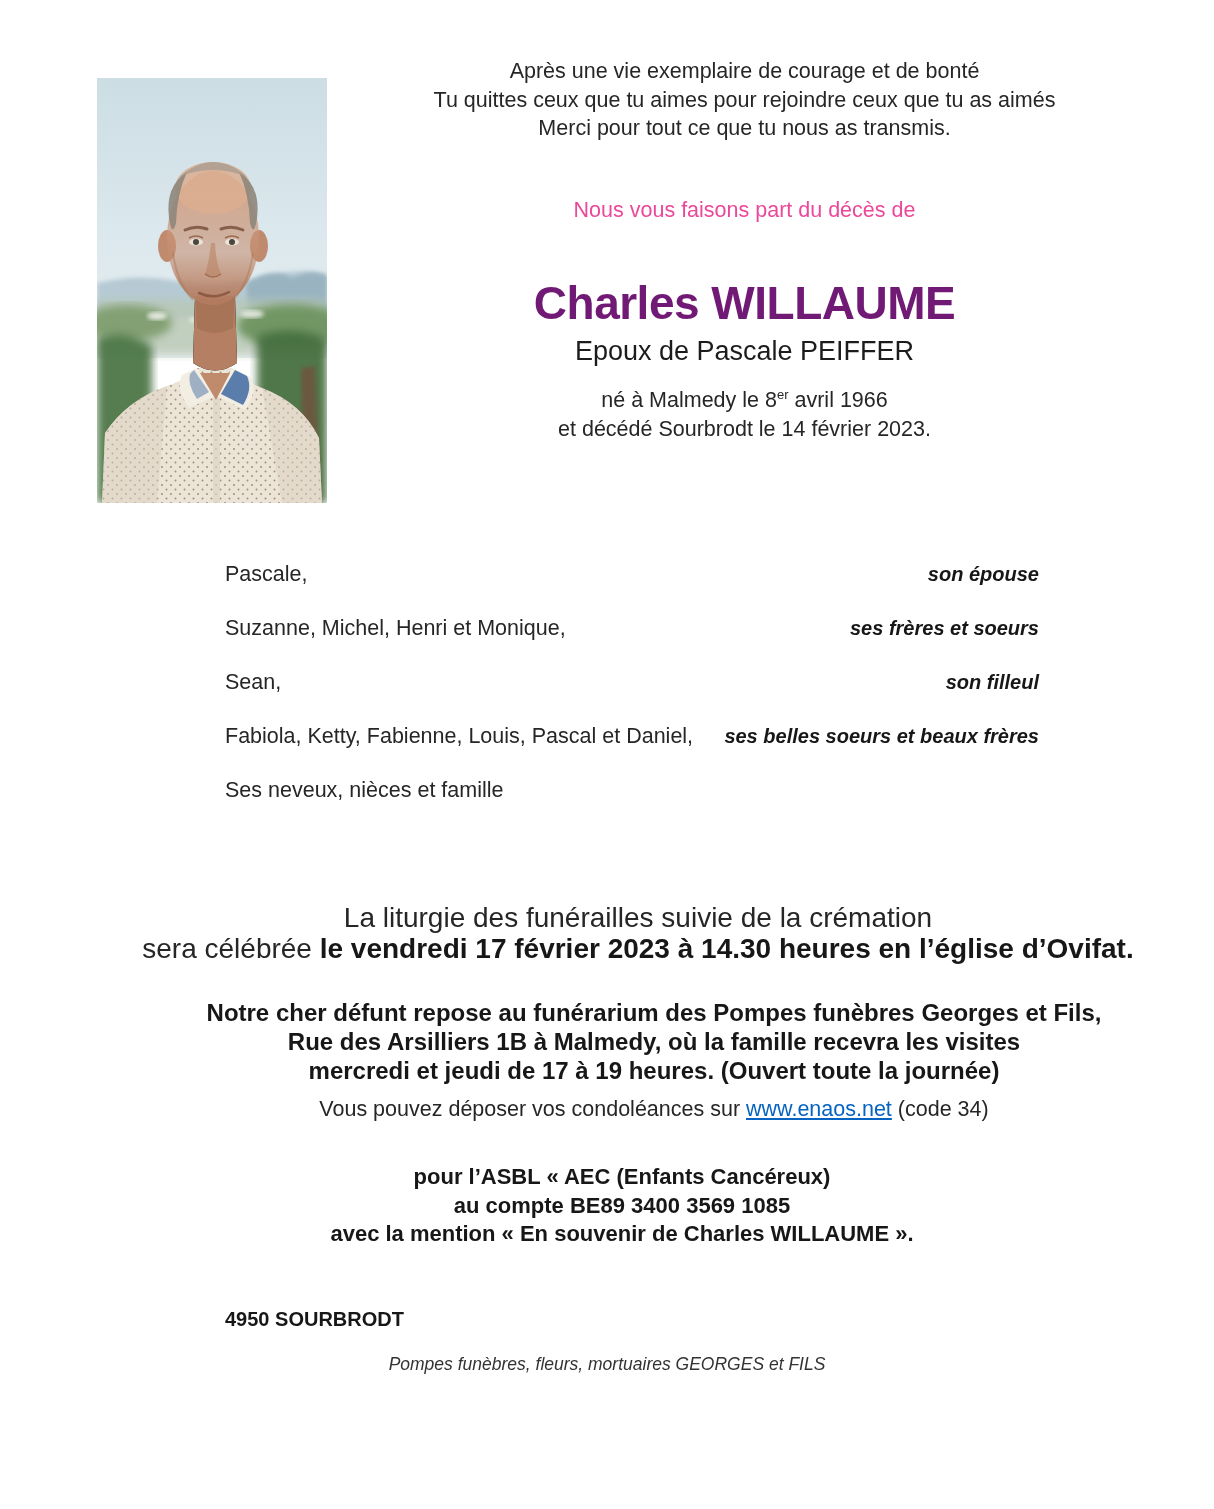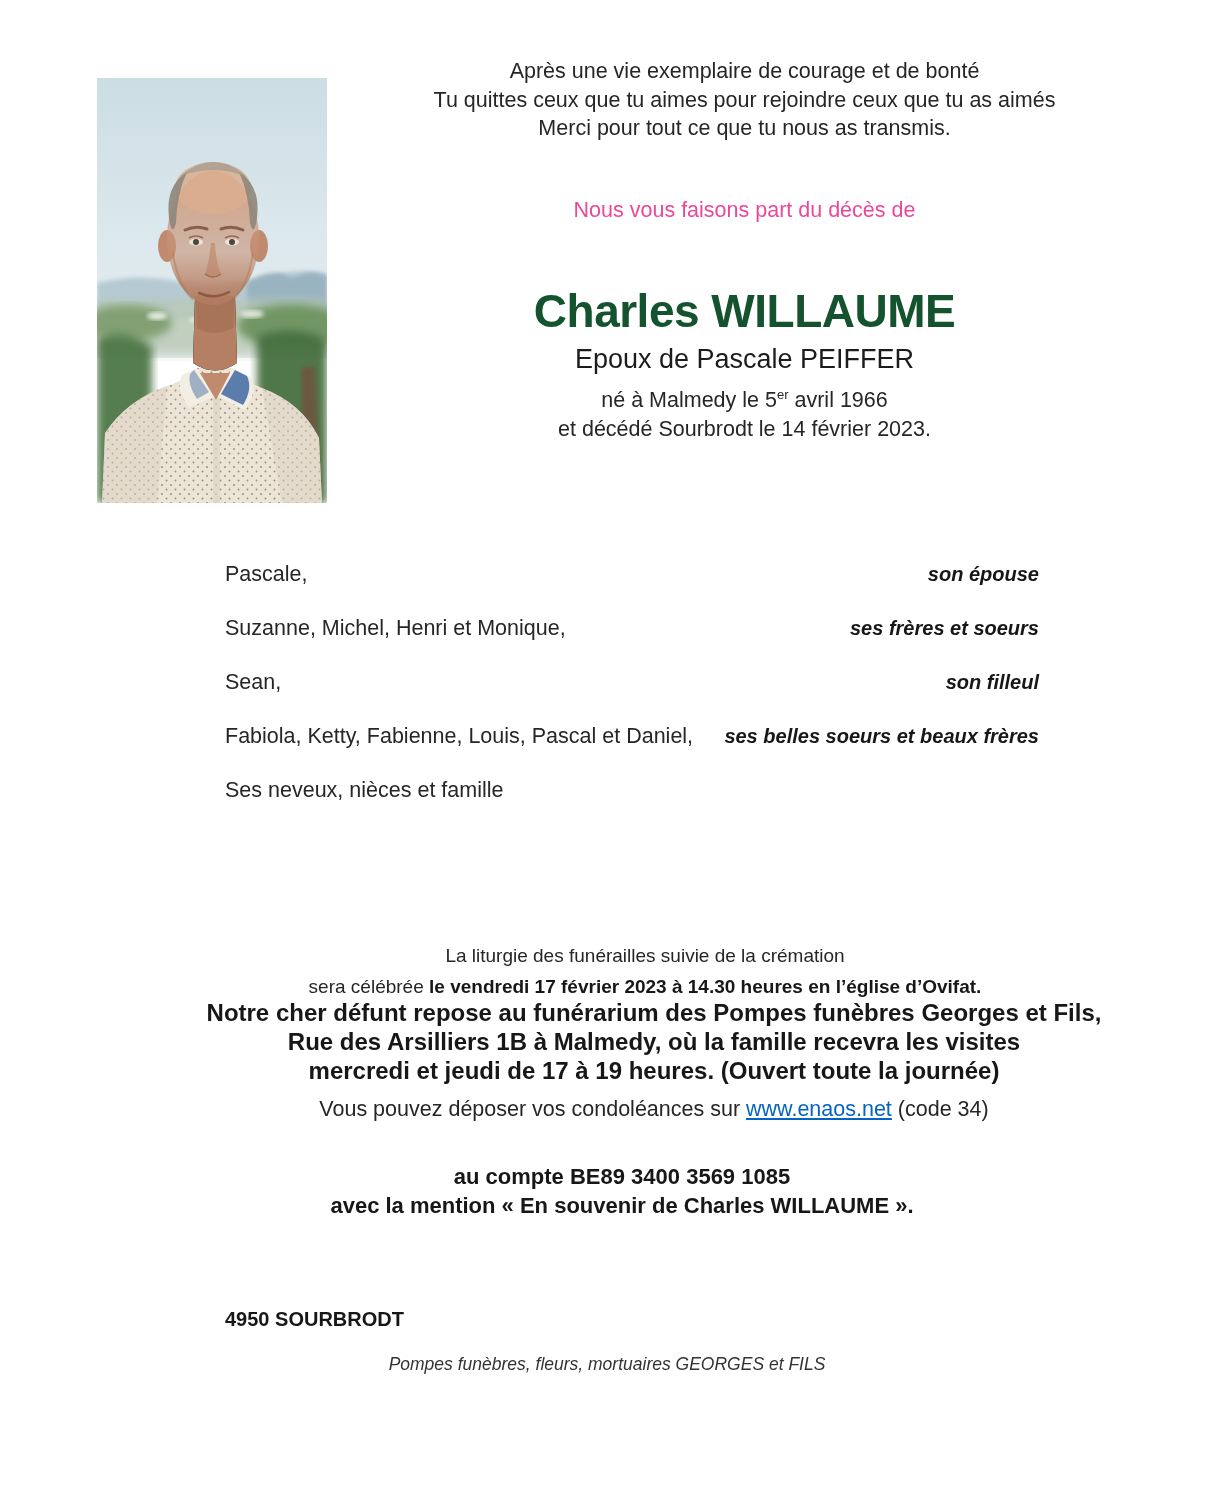--- a/index.html
+++ b/index.html
@@ -37,22 +37,21 @@
   .announce {
     left: 275px; top: 198px; width: 939px;
     font-size: 21.5px;
     color: #ec4899;
   }
   .name-block { left: 275px; top: 276px; width: 939px; }
   .deceased-name {
     font-size: 46px;
     font-weight: 600;
     letter-spacing: -0.5px;
-    color: #14532d;
-    margin-top: 8px;
+    color: #701a75;
   }
   .deceased-relation {
     margin-top: 6px;
     font-size: 27px;
     font-weight: 400;
     color: #1c1c1c;
   }
   .dates {
     left: 275px; top: 386px; width: 939px;
     font-size: 21.5px; line-height: 29px;
@@ -78,24 +77,23 @@
   }
   .family-row .relation {
     font-size: 20px;
     font-weight: bold;
     font-style: italic;
     color: #171717;
   }
 
   
   .ceremony {
-    left: 85px; top: 902px; width: 1120px;
-    font-size: 19px; line-height: 31px;
-    color: #262626;
-    margin-top: 38px;
+    left: 78px; top: 902px; width: 1120px;
+    font-size: 28px; line-height: 31px;
+    color: #262626;
   }
   .bold { font-weight: bold; color: #171717; }
   .repose {
     left: 94px; top: 998px; width: 1120px;
     font-size: 24px; line-height: 29px;
     font-weight: bold;
     color: #171717;
   }
   .condolences {
     left: 94px; top: 1097px; width: 1120px;
@@ -237,21 +235,21 @@
   </div>
 
   <div class="announce centered">Nous vous faisons part du décès de</div>
 
   <div class="name-block centered">
     <div class="deceased-name">Charles WILLAUME</div>
     <div class="deceased-relation">Epoux de Pascale PEIFFER</div>
   </div>
 
   <div class="dates centered">
-    <div><span>né à Malmedy le 5</span><sup>er</sup><span> avril 1966</span></div>
+    <div><span>né à Malmedy le 8</span><sup>er</sup><span> avril 1966</span></div>
     <div>et décédé Sourbrodt le 14 février 2023.</div>
   </div>
 
   <div class="family">
     <div class="family-row">
       <span class="names">Pascale,</span>
       <span class="relation">son épouse</span>
     </div>
     <div class="family-row">
       <span class="names">Suzanne, Michel, Henri et Monique,</span>
@@ -280,20 +278,21 @@
     <div>Notre cher défunt repose au funérarium des Pompes funèbres Georges et Fils,</div>
     <div>Rue des Arsilliers 1B à Malmedy, où la famille recevra les visites</div>
     <div>mercredi et jeudi de 17 à 19 heures. (Ouvert toute la journée)</div>
   </div>
 
   <div class="condolences centered">
     <span>Vous pouvez déposer vos condoléances sur </span><a href="#" class="link">www.enaos.net</a><span> (code 34)</span>
   </div>
 
   <div class="donation centered">
+    <div>pour l’ASBL « AEC (Enfants Cancéreux)</div>
     <div>au compte BE89 3400 3569 1085</div>
     <div>avec la mention « En souvenir de Charles WILLAUME ».</div>
   </div>
 
   <div class="city">4950 SOURBRODT</div>
 
   <div class="footer centered">
     <div>Pompes funèbres, fleurs, mortuaires GEORGES et FILS</div>
   </div>
 

